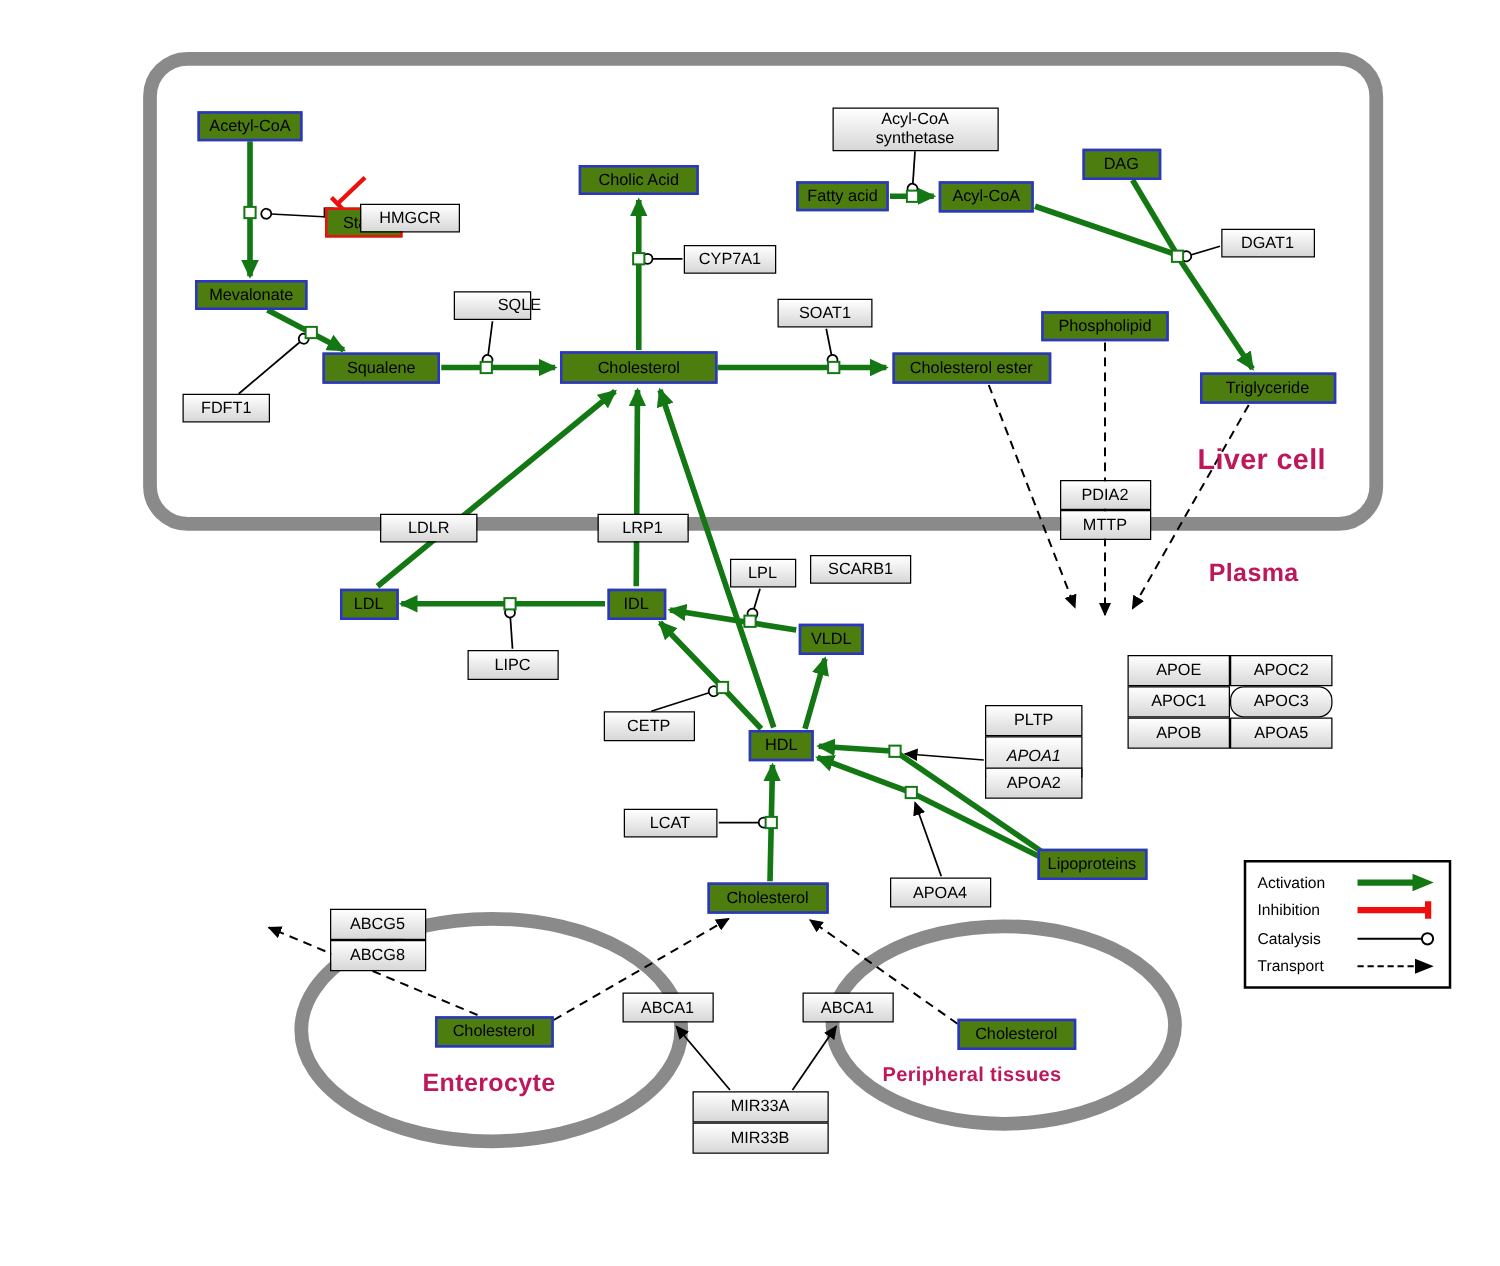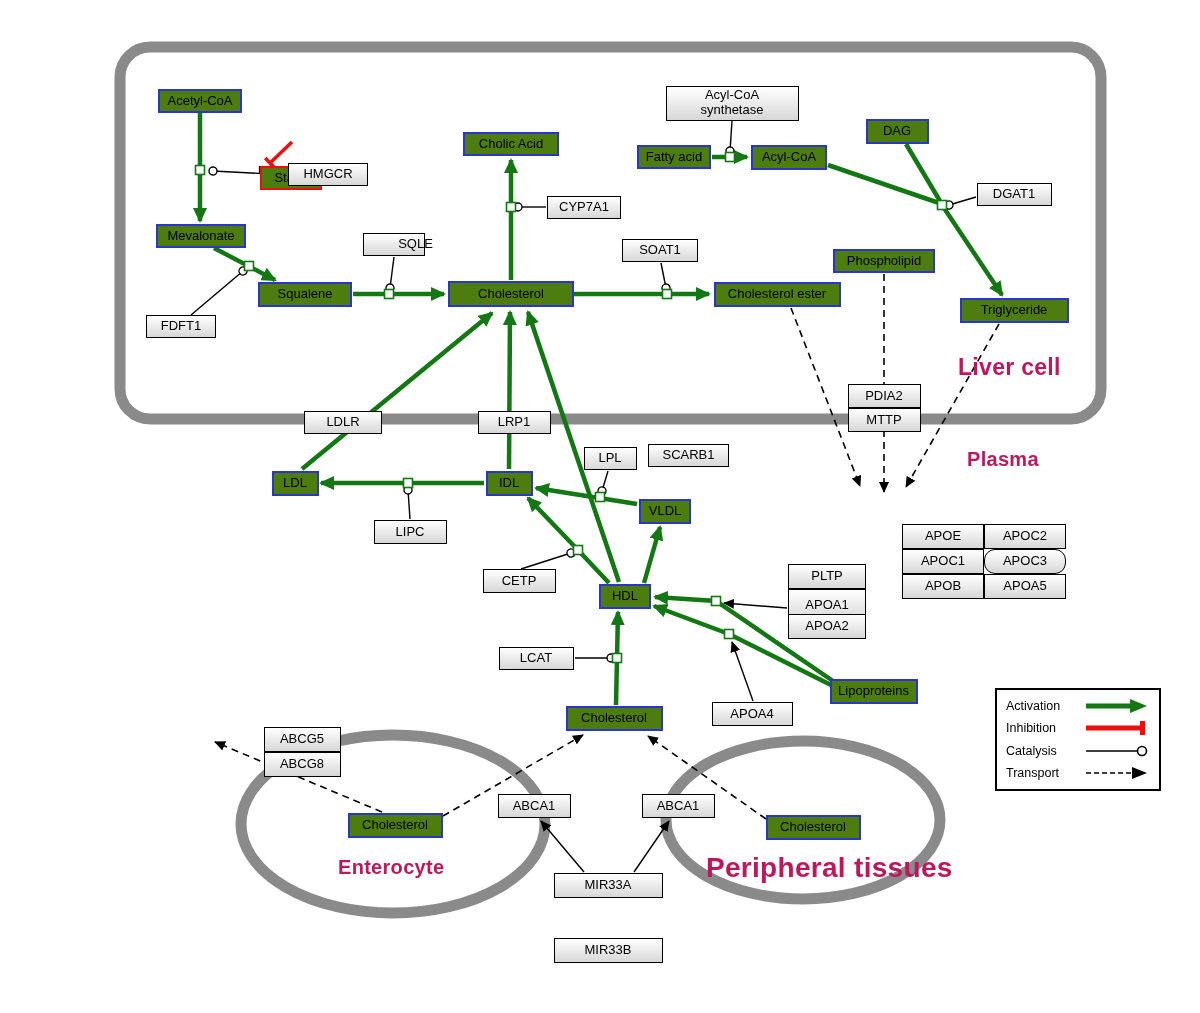--- a/index.html
+++ b/index.html
@@ -15,21 +15,21 @@
     text-align:center; font-size:13px; line-height:1.12; color:#000;
     background:#4d7c0f; white-space:pre-line; z-index:3;
   }
   .node.metabolite { border:2px solid #2b35c9; }
   .node.gene { border:1px solid #000000; background:linear-gradient(180deg,#ffffff 0%,#d7d7d7 100%); }
   .node.inhibitor { border:2px solid #ef0e0e; }
   .comp-label { position:absolute; font-weight:bold; color:#be185d; z-index:2; letter-spacing:0.3px; }
   #label-liver { left:958px; top:354px; font-size:23px; }
   #label-plasma { left:967px; top:448px; font-size:20px; }
   #label-enterocyte { left:338px; top:856px; font-size:20px; }
-  #label-peripheral { left:706px; top:852px; font-size:28px; }
+  #label-peripheral { left:706px; top:852px; font-size:16px; }
   #legend {
     position:absolute; left:995px; top:688px; width:166px; height:103px;
     border:2px solid #000; background:#fff; box-sizing:border-box;
     display:flex; flex-direction:column; justify-content:space-around;
     padding:5px 9px; z-index:4;
   }
   .legend-row { display:flex; align-items:center; justify-content:space-between; font-size:12.5px; color:#000; }
   .legend-sym { flex:0 0 auto; margin-left:8px; }
 </style>
 </head>
@@ -177,30 +177,30 @@
     <div class="node gene" style="left: 373.5px; top: 520px; width: 73px; height: 24px;">LIPC</div>
     <div class="node metabolite" style="left: 485.5px; top: 470.5px; width: 47px; height: 25px;">IDL</div>
     <div class="node gene" style="left: 583.5px; top: 446.5px; width: 53px; height: 23px;">LPL</div>
     <div class="node metabolite" style="left: 639px; top: 498.5px; width: 52px; height: 25px;">VLDL</div>
     <div class="node gene" style="left: 471.5px; top: 569px; width: 73px; height: 24px; margin-left: 11px;">CETP</div>
     <div class="node metabolite" style="left: 599px; top: 583.5px; width: 52px; height: 25px;">HDL</div>
     <div class="node gene" style="left: 498.5px; top: 646.5px; width: 75px; height: 23px;">LCAT</div>
     <div class="node gene" style="left: 711.5px; top: 702px; width: 81px; height: 24px;">APOA4</div>
     <div class="node metabolite" style="left: 829.5px; top: 678.5px; width: 88px; height: 25px;">Lipoproteins</div>
     <div class="node gene" style="left: 788px; top: 563.5px; width: 78px; height: 25px;">PLTP</div>
-    <div class="node gene" style="left: 788px; top: 588.5px; width: 78px; height: 33px;">APOA1</div>
+    <div class="node gene" style="left: 788px; top: 588.5px; width: 78px; height: 33px; font-style: italic;">APOA1</div>
     <div class="node gene" style="left: 788px; top: 613.5px; width: 78px; height: 25px;">APOA2</div>
     <div class="node gene" style="left: 902px; top: 523.5px; width: 82px; height: 25px;">APOE</div>
     <div class="node gene" style="left: 984px; top: 523.5px; width: 82px; height: 25px;">APOC2</div>
     <div class="node gene" style="left: 902px; top: 548.5px; width: 82px; height: 25px;">APOC1</div>
     <div class="node gene" style="left: 984px; top: 548.5px; width: 82px; height: 25px; border-radius: 11px;">APOC3</div>
     <div class="node gene" style="left: 902px; top: 573.5px; width: 82px; height: 25px;">APOB</div>
     <div class="node gene" style="left: 984px; top: 573.5px; width: 82px; height: 25px;">APOA5</div>
     <div class="node metabolite" style="left: 565.5px; top: 705.5px; width: 97px; height: 25px;">Cholesterol</div>
     <div class="node gene" style="left: 263.5px; top: 726.5px; width: 77px; height: 25px;">ABCG5</div>
     <div class="node gene" style="left: 263.5px; top: 751.5px; width: 77px; height: 25px;">ABCG8</div>
     <div class="node metabolite" style="left: 347.5px; top: 812.5px; width: 95px; height: 25px;">Cholesterol</div>
     <div class="node gene" style="left: 497.5px; top: 794px; width: 73px; height: 24px;">ABCA1</div>
     <div class="node gene" style="left: 641.5px; top: 794px; width: 73px; height: 24px;">ABCA1</div>
     <div class="node metabolite" style="left: 765.5px; top: 814.5px; width: 95px; height: 25px;">Cholesterol</div>
     <div class="node gene" style="left: 553.5px; top: 872.5px; width: 109px; height: 25px;">MIR33A</div>
-    <div class="node gene" style="left: 553.5px; top: 897.5px; width: 109px; height: 25px; margin-top: 40px;">MIR33B</div>
+    <div class="node gene" style="left: 553.5px; top: 897.5px; width: 109px; height: 25px;">MIR33B</div>
   </div>
 
 </body></html>

